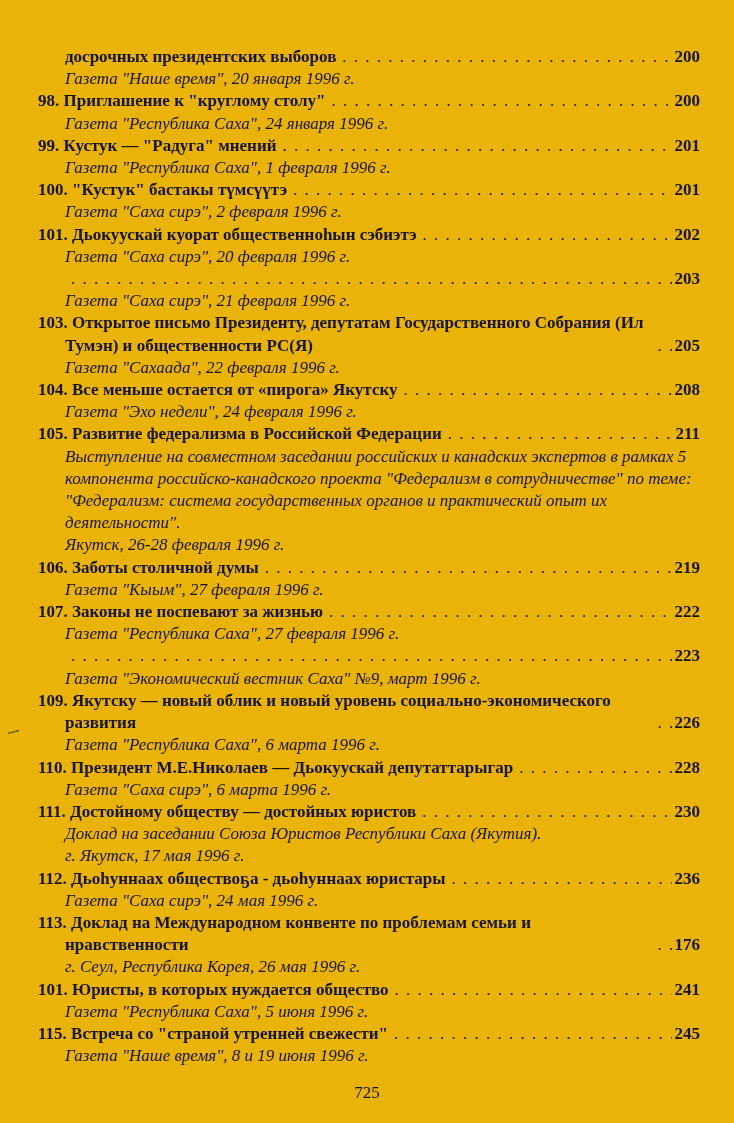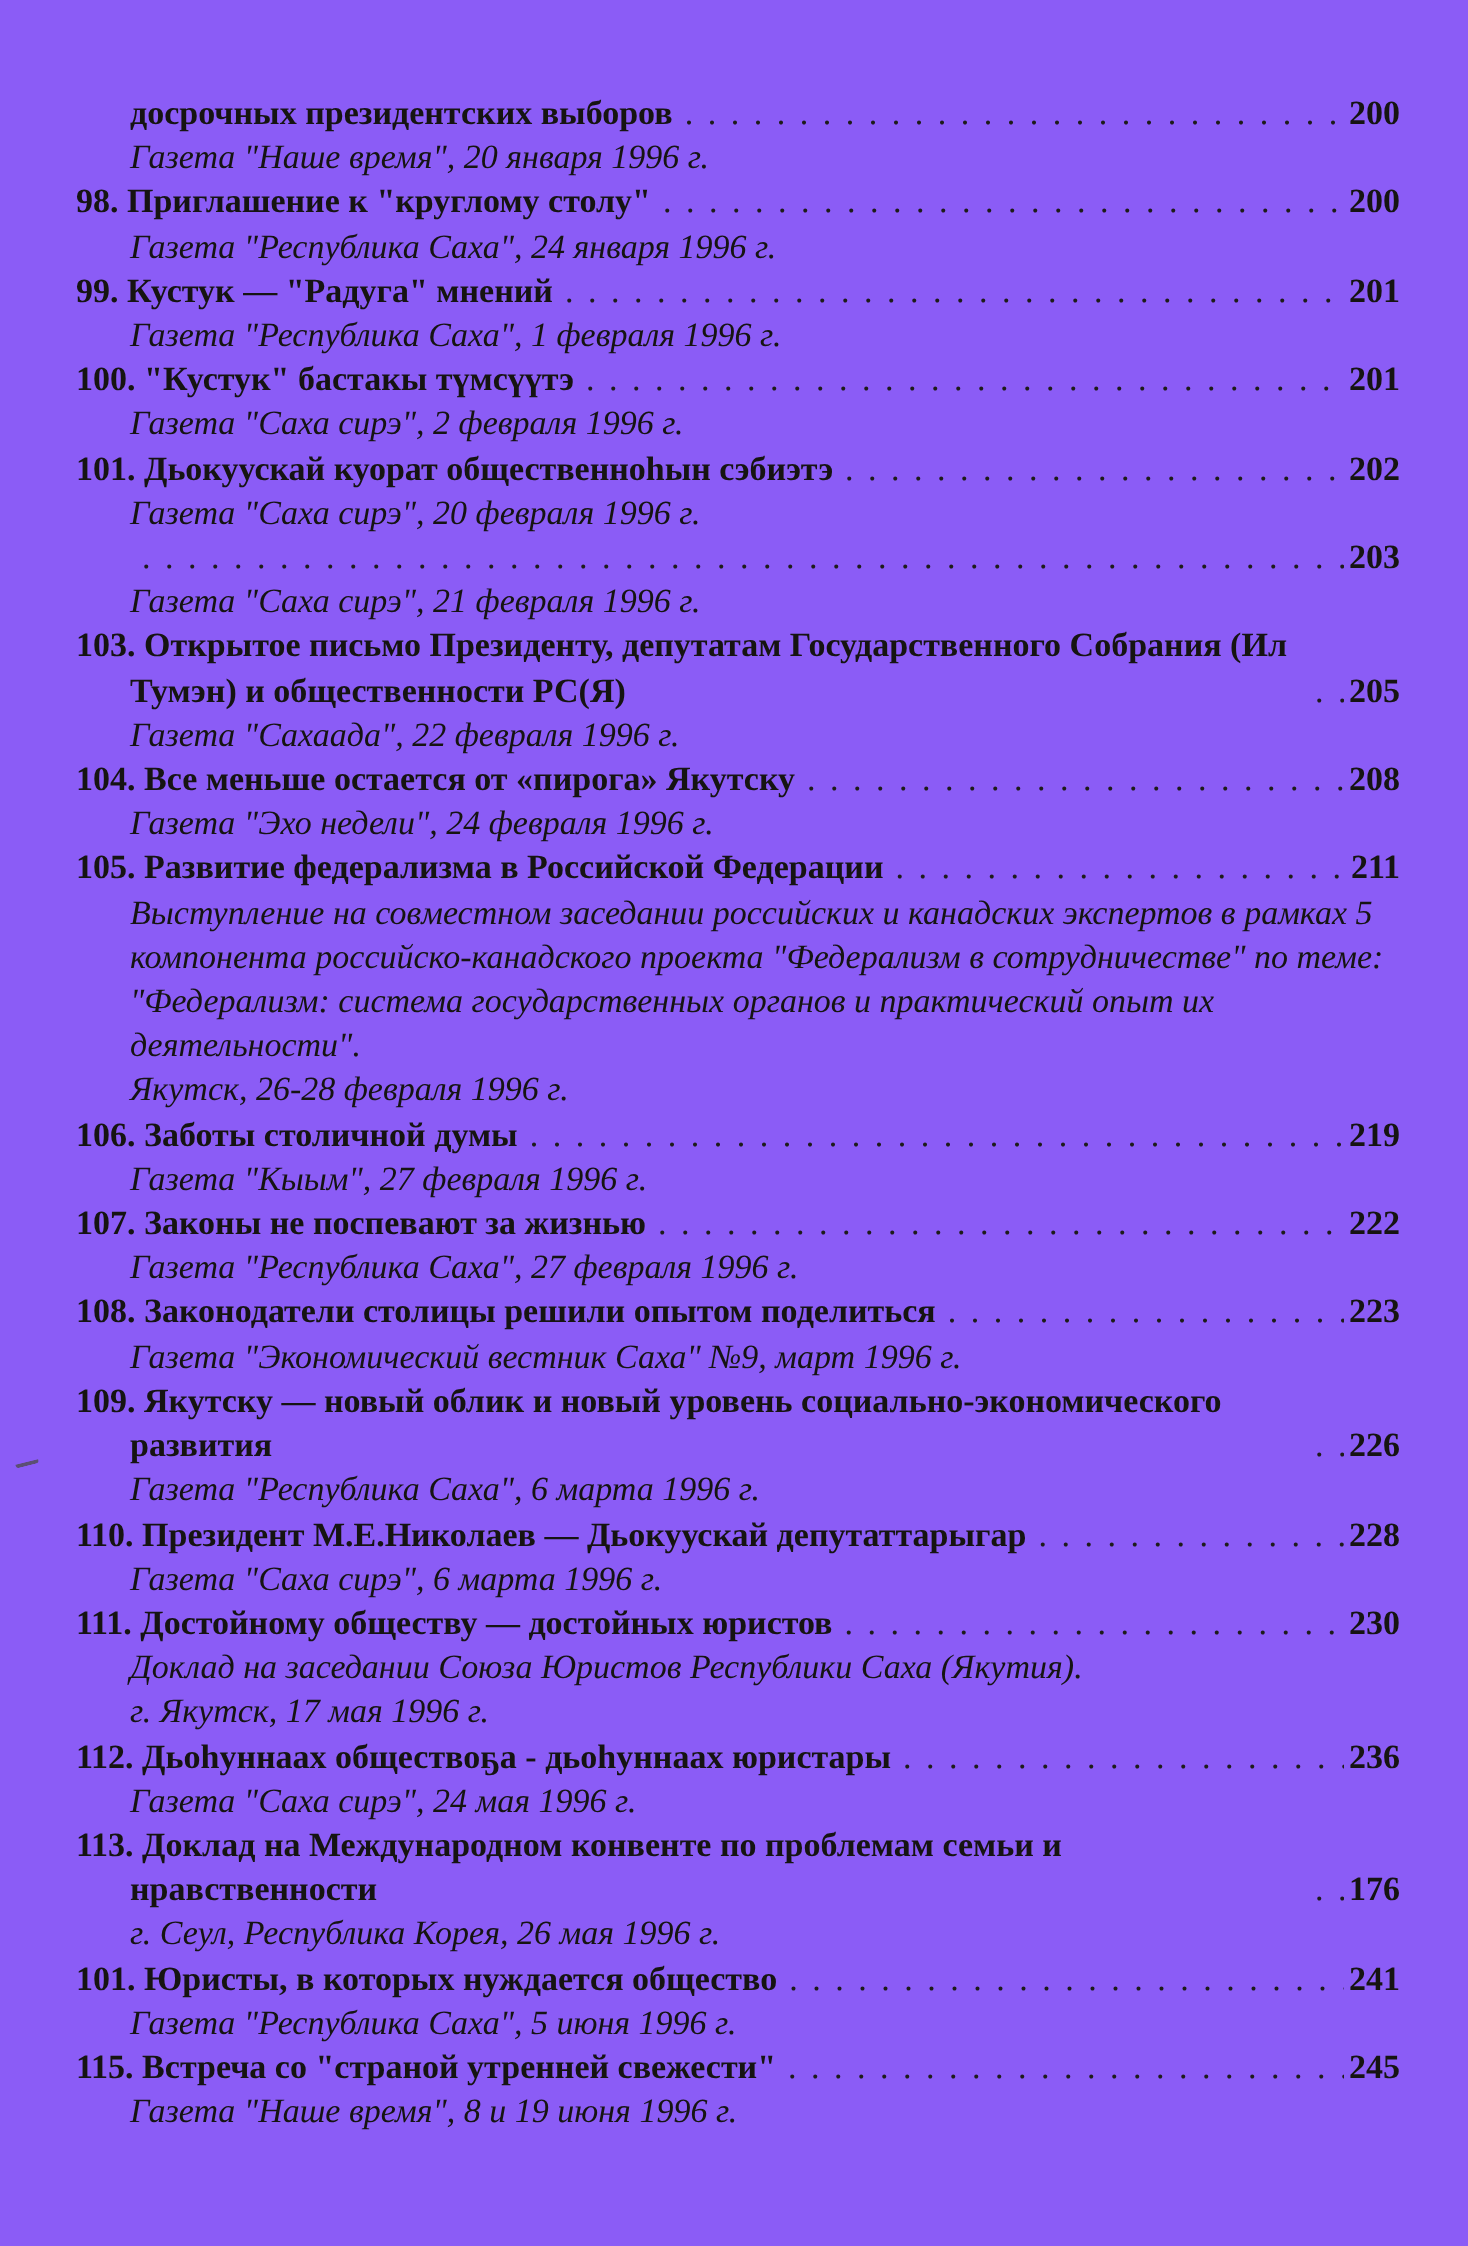--- a/index.html
+++ b/index.html
@@ -5,21 +5,21 @@
   * { box-sizing: border-box; }
   html, body { margin: 0; padding: 0; }
   body {
     width: 734px; height: 1123px;
     background: #f4f3ef;
     font-family: "Liberation Serif", "DejaVu Serif", serif;
   }
   .page {
     position: relative;
     width: 734px; height: 1123px;
-    background: #8b5cf6;
+    background: #eab308;
     color: #161412;
     overflow: hidden;
   }
   .toc { padding: 46px 34px 0 38px; }
   .entry {
     font-size: 17px;
     line-height: 22.2px;
     padding-left: 27px;
   }
   .entry .head { display: flex; align-items: flex-end; }
@@ -159,21 +159,20 @@
     <div class="head">
       <span class="title">107. Законы не поспевают за жизнью</span>
       <span class="dots"></span>
       <span class="pageno">222</span>
     </div>
     <div class="source">Газета "Республика Саха", 27 февраля 1996 г.</div>
   </div>
 
   <div class="entry">
     <div class="head">
-      <span class="title">108. Законодатели столицы решили опытом поделиться</span>
       <span class="dots"></span>
       <span class="pageno">223</span>
     </div>
     <div class="source">Газета "Экономический вестник Саха" №9, март 1996 г.</div>
   </div>
 
   <div class="entry">
     <div class="head">
       <span class="title">109. Якутску — новый облик и новый уровень социально-экономического развития</span>
       <span class="dots"></span>
@@ -231,13 +230,14 @@
   <div class="entry">
     <div class="head">
       <span class="title">115. Встреча со "страной утренней свежести"</span>
       <span class="dots"></span>
       <span class="pageno">245</span>
     </div>
     <div class="source">Газета "Наше время", 8 и 19 июня 1996 г.</div>
   </div>
 </div>
   <span class="pen-mark"></span>
+  <div class="footer">725</div>
 </div>
 
 </body></html>

